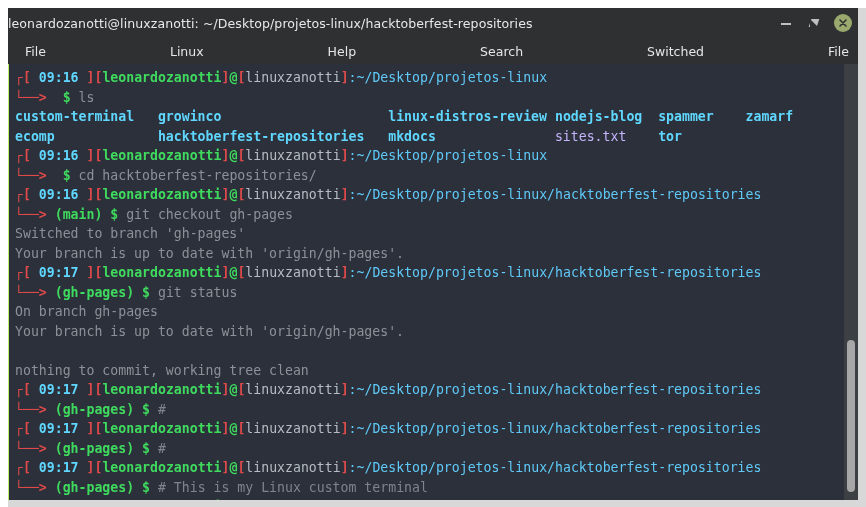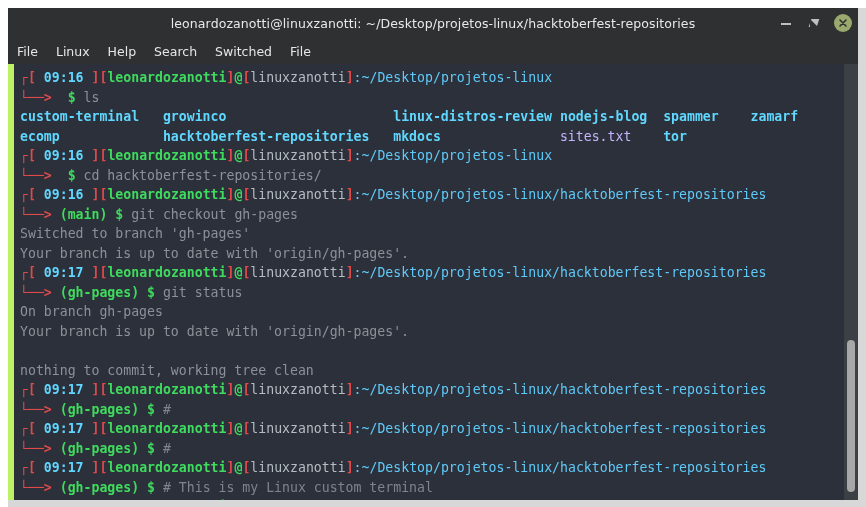--- a/index.html
+++ b/index.html
@@ -41,21 +41,20 @@
     overflow: hidden;
   }
 
   
   #titlebar {
     position: relative;
     height: 30px;
     background: #2f3031;
     display: flex;
     align-items: center;
-    justify-content: center;
   }
   #title-text {
     font-family: "DejaVu Sans", sans-serif;
     font-size: 12.5px;
     color: #e8e8e8;
     letter-spacing: 0.1px;
     white-space: nowrap;
   }
   #win-controls {
     position: absolute;
@@ -104,38 +103,39 @@
     justify-content: center;
   }
   .wc-close svg { display:block; }
 
   
   #menubar {
     height: 26px;
     background: #2f3031;
     display: flex;
     align-items: center;
-    padding-left: 0;
+    padding-left: 8px;
     gap: 0px;
+    justify-content: space-between;
   }
   .menu-item {
     font-family: "DejaVu Sans", sans-serif;
     font-size: 12.5px;
     color: #e6e6e6;
     padding: 3px 9px;
     cursor: default;
     white-space: nowrap;
   }
 
   
   #term-wrap {
     position: relative;
     height: 436px;
     background: #2c303a;
-    border-left: 6px solid #bef264;
+    border-left: 1px solid #bef264;
     box-sizing: border-box;
     overflow: hidden;
   }
   #term {
     position: absolute;
     left: 0; top: 0;
     right: 14px;
     bottom: 0;
     padding: 4px 0 0 6px;
     box-sizing: border-box;

